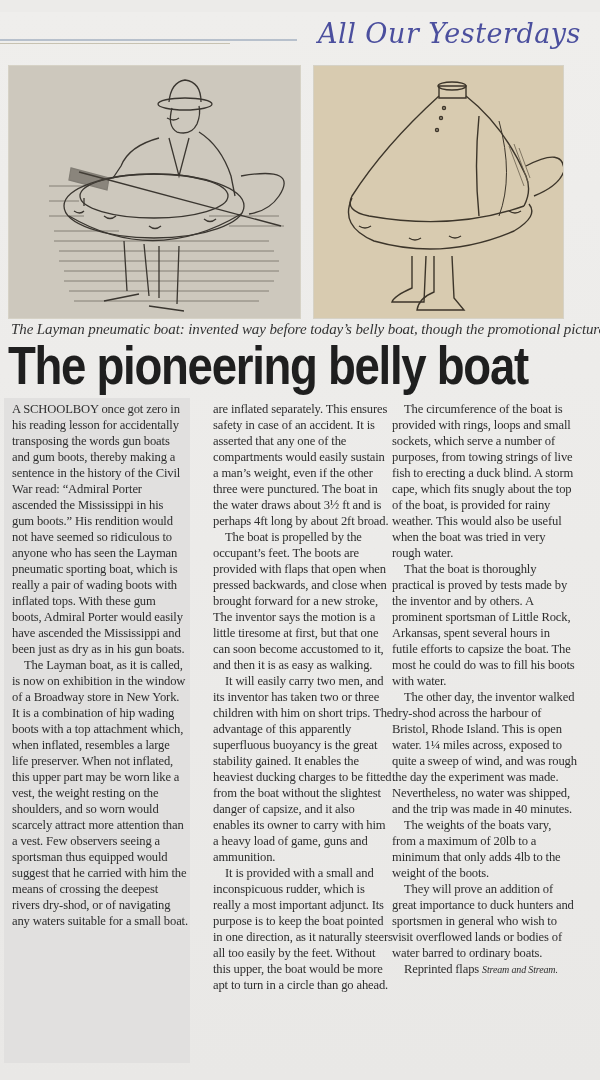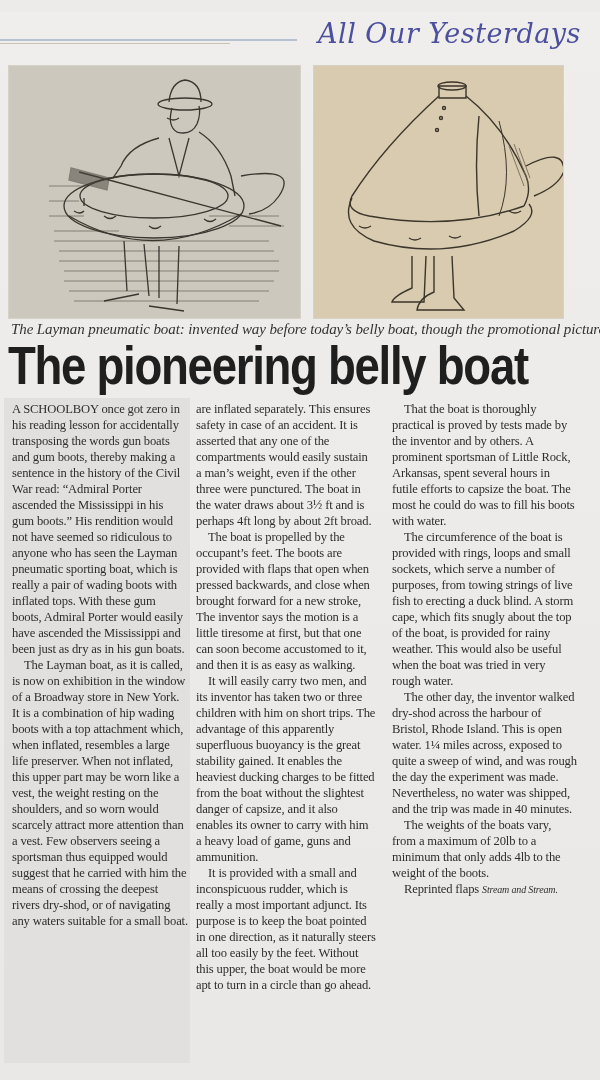--- a/index.html
+++ b/index.html
@@ -42,21 +42,21 @@
     background: #e1e0df;
   }
   .col {
     position: absolute; top: 389px;
     font-size: 12.6px; line-height: 16px; color: #2e2e2e;
     letter-spacing: -0.15px;
   }
   .col p { margin: 0; text-indent: 12px; }
   .col p.first { text-indent: 0; }
   .col-1 { left: 12px; width: 176px; }
-  .col-2 { left: 196px; width: 180px; }
+  .col-2 { left: 213px; width: 180px; }
   .col-3 { left: 392px; width: 185px; }
   .credit { text-indent: 12px; }
   .credit em { font-size: 10px; font-style: italic; }
 </style>
 </head>
 <body>
 
 <div class="page">
   <div class="rule1"></div>
   <div class="rule2"></div>
@@ -150,19 +150,20 @@
   </div>
 
   <div class="col col-2">
     <p class="first">are inflated separately. This ensures safety in case of an accident. It is asserted that any one of the compartments would easily sustain a man’s weight, even if the other three were punctured. The boat in the water draws about 3½ ft and is perhaps 4ft long by about 2ft broad.</p>
     <p>The boat is propelled by the occupant’s feet. The boots are provided with flaps that open when pressed backwards, and close when brought forward for a new stroke, The inventor says the motion is a little tiresome at first, but that one can soon become accustomed to it, and then it is as easy as walking.</p>
     <p>It will easily carry two men, and its inventor has taken two or three children with him on short trips. The advantage of this apparently superfluous buoyancy is the great stability gained. It enables the heaviest ducking charges to be fitted from the boat without the slightest danger of capsize, and it also enables its owner to carry with him a heavy load of game, guns and ammunition.</p>
     <p>It is provided with a small and inconspicuous rudder, which is really a most important adjunct. Its purpose is to keep the boat pointed in one direction, as it naturally steers all too easily by the feet. Without this upper, the boat would be more apt to turn in a circle than go ahead.</p>
   </div>
 
   <div class="col col-3">
+    <p>The circumference of the boat is provided with rings, loops and small sockets, which serve a number of purposes, from towing strings of live fish to erecting a duck blind. A storm cape, which fits snugly about the top of the boat, is provided for rainy weather. This would also be useful when the boat was tried in very rough water.</p>
     <p>That the boat is thoroughly practical is proved by tests made by the inventor and by others. A prominent sportsman of Little Rock, Arkansas, spent several hours in futile efforts to capsize the boat. The most he could do was to fill his boots with water.</p>
-    <p>The circumference of the boat is provided with rings, loops and small sockets, which serve a number of purposes, from towing strings of live fish to erecting a duck blind. A storm cape, which fits snugly about the top of the boat, is provided for rainy weather. This would also be useful when the boat was tried in very rough water.</p>
     <p>The other day, the inventor walked dry-shod across the harbour of Bristol, Rhode Island. This is open water. 1¼ miles across, exposed to quite a sweep of wind, and was rough the day the experiment was made. Nevertheless, no water was shipped, and the trip was made in 40 minutes.</p>
     <p>The weights of the boats vary, from a maximum of 20lb to a minimum that only adds 4lb to the weight of the boots.</p>
+    <p>They will prove an addition of great importance to duck hunters and sportsmen in general who wish to visit overflowed lands or bodies of water barred to ordinary boats.</p>
     <p class="credit"><span>Reprinted flaps </span><em>Stream and Stream.</em></p>
   </div>
 </div>
 
 </body></html>

